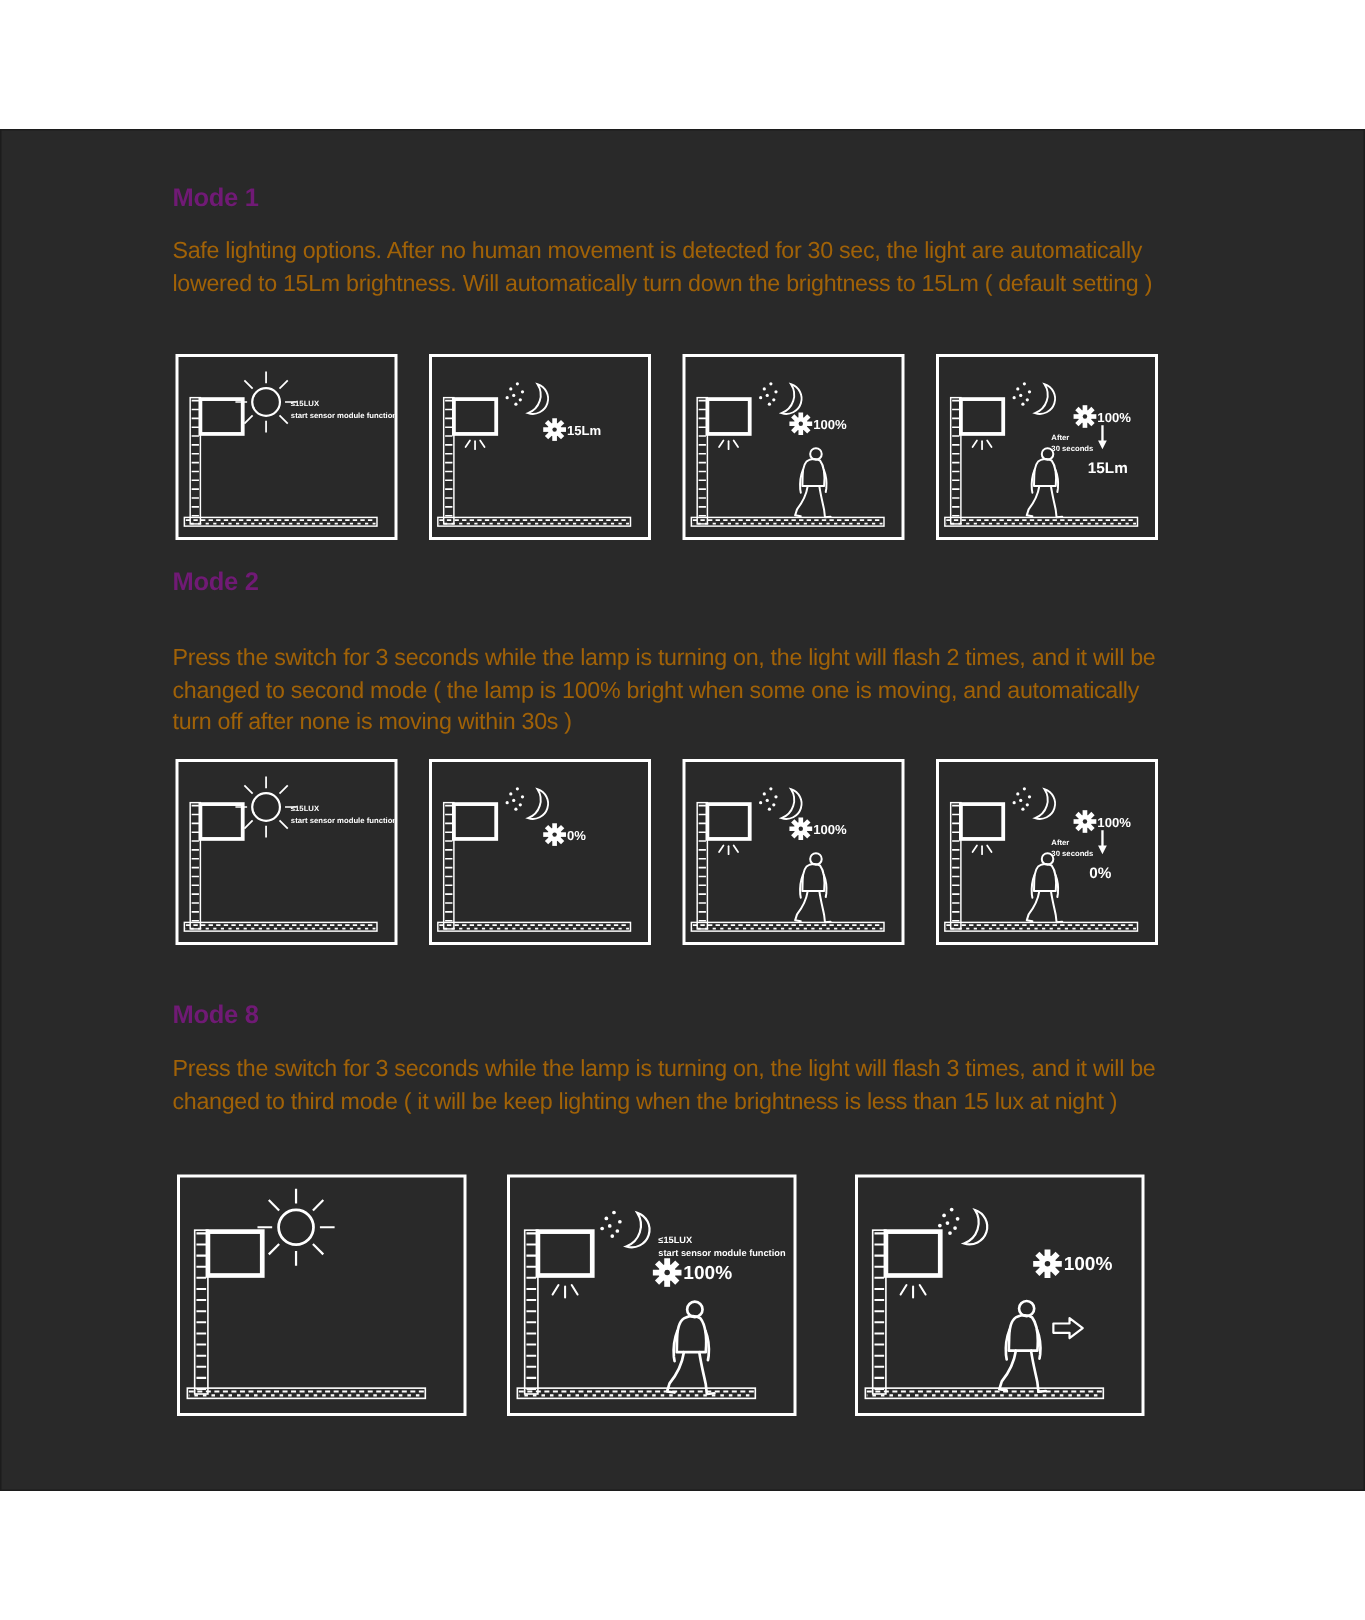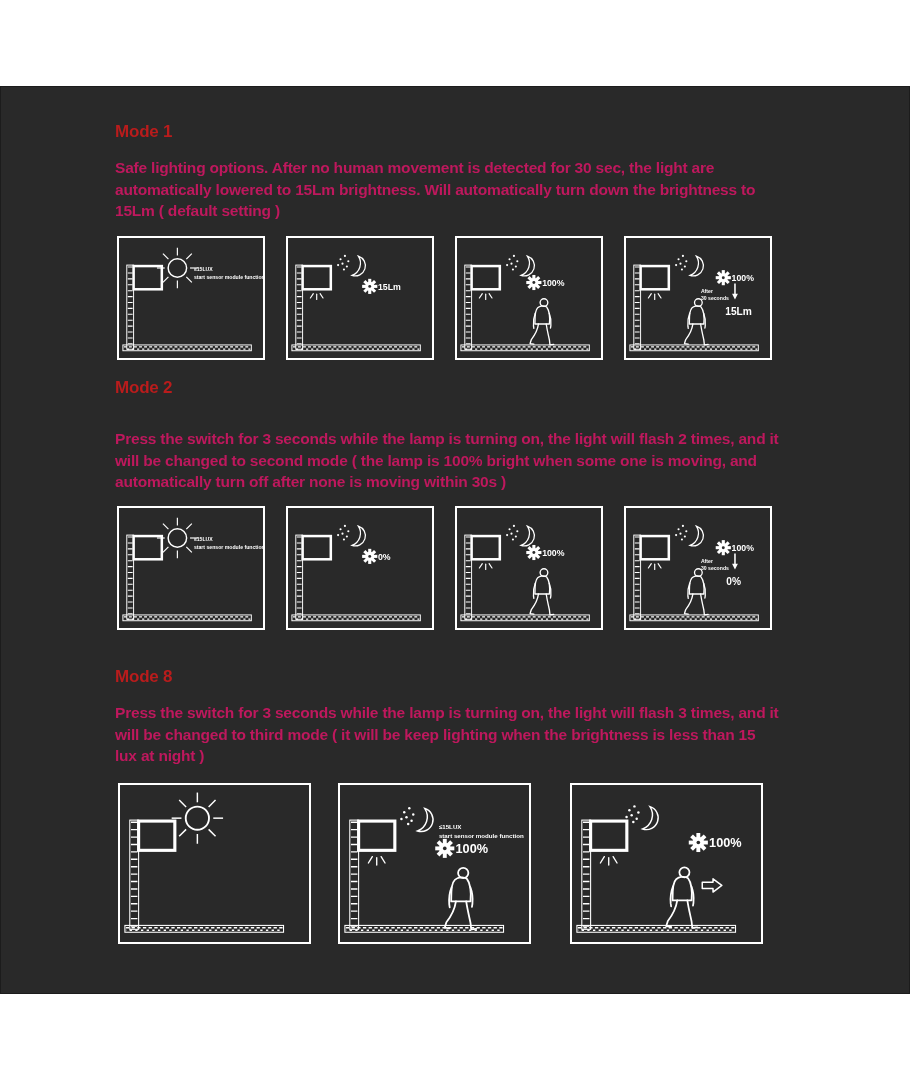--- a/index.html
+++ b/index.html
@@ -5,26 +5,26 @@
   html,body{margin:0;padding:0;}
   body{
     width:910px;height:1080px;position:relative;background:#ffffff;
     font-family:"Liberation Sans", sans-serif;overflow:hidden;
   }
   .dark-canvas{
     position:absolute;left:0;top:86px;width:910px;height:908px;
     background:#292929;border:1px solid #1c1c1c;box-sizing:border-box;
   }
   .mode-title{
-    position:absolute;left:115px;color:#b91c1c;font-size:17px;font-weight:bold;
+    position:absolute;left:115px;color:#701a75;font-size:17px;font-weight:bold;
     letter-spacing:-0.2px;
   }
   .mode-desc{
-    position:absolute;left:115px;width:666px;color:#be185d;font-size:15.5px;
-    line-height:21.5px;letter-spacing:-0.2px;font-weight:bold;
+    position:absolute;left:115px;width:666px;color:#a16207;font-size:15.5px;
+    line-height:21.5px;letter-spacing:-0.2px;
   }
   .panel{
     position:absolute;border:2px solid #ffffff;box-sizing:border-box;background:#292929;
   }
   .panel svg{display:block;width:100%;height:100%;}
   svg text{fill:#ffffff;font-family:"Liberation Sans", sans-serif;}
   .lvl{font-weight:bold;font-size:9px;}
   .lvl-big{font-weight:bold;font-size:13px;}
   .tiny{font-size:5.3px;font-weight:bold;}
   .tiny-l{font-size:6.3px;font-weight:bold;}

